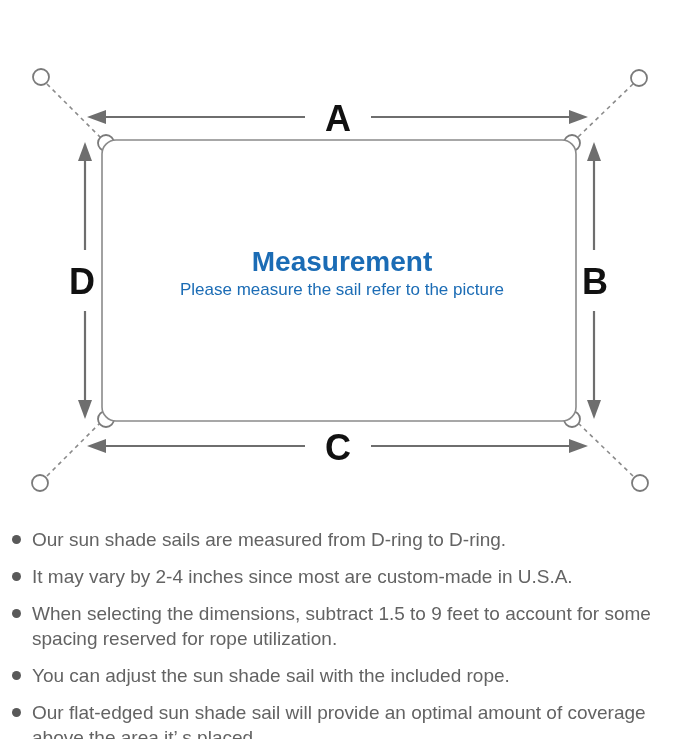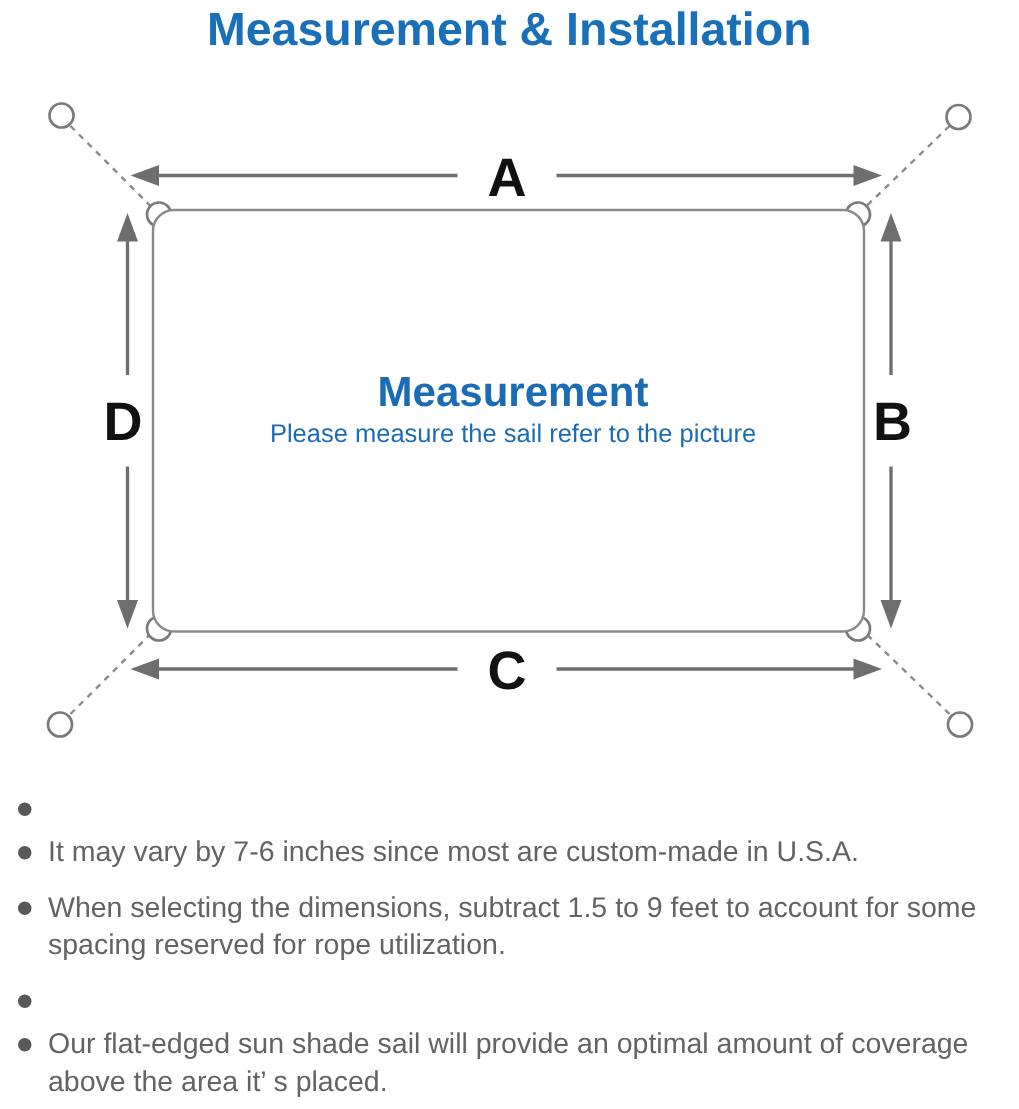--- a/index.html
+++ b/index.html
@@ -49,21 +49,20 @@
     font-size: 19px;
     line-height: 25px;
     color: #636363;
   }
 </style>
 </head>
 <body>
 
 <div class="page">
 
-  <h1 class="main-title">Measurement &amp; Installation</h1>
 
   <svg class="diagram-svg" width="679" height="510" viewBox="0 0 679 510">
 
     <g stroke="#8a8a8a" stroke-width="1.6" stroke-dasharray="4 4">
       <line x1="47" y1="84" x2="101" y2="138"></line>
       <line x1="633" y1="84" x2="577" y2="138"></line>
       <line x1="47" y1="476" x2="101" y2="422"></line>
       <line x1="633" y1="476" x2="577" y2="422"></line>
     </g>
 
@@ -115,31 +114,33 @@
     </g>
     <text x="595" y="281" text-anchor="middle" dominant-baseline="central" font-family="Liberation Sans, sans-serif" font-size="36" font-weight="700" fill="#111111">B</text>
 
     <text x="342" y="261" text-anchor="middle" dominant-baseline="central" font-family="Liberation Sans, sans-serif" font-size="28" font-weight="700" fill="#1b6cb5">Measurement</text>
     <text x="342" y="289" text-anchor="middle" dominant-baseline="central" font-family="Liberation Sans, sans-serif" font-size="17" fill="#1b6cb5">Please measure the sail refer to the picture</text>
   </svg>
 
   <div class="notes">
     <div class="note-item">
       <span class="note-dot"></span>
+      <span class="note-text">Our sun shade sails are measured from D-ring to D-ring.</span>
     </div>
     <div class="note-item">
       <span class="note-dot"></span>
-      <span class="note-text">It may vary by 7-6 inches since most are custom-made in U.S.A.</span>
+      <span class="note-text">It may vary by 2-4 inches since most are custom-made in U.S.A.</span>
     </div>
     <div class="note-item">
       <span class="note-dot"></span>
       <span class="note-text">When selecting the dimensions, subtract 1.5 to 9 feet to account for some spacing reserved for rope utilization.</span>
     </div>
     <div class="note-item">
       <span class="note-dot"></span>
+      <span class="note-text">You can adjust the sun shade sail with the included rope.</span>
     </div>
     <div class="note-item">
       <span class="note-dot"></span>
       <span class="note-text">Our flat-edged sun shade sail will provide an optimal amount of coverage above the area it’ s placed.</span>
     </div>
   </div>
 
 </div>
 
 </body></html>

